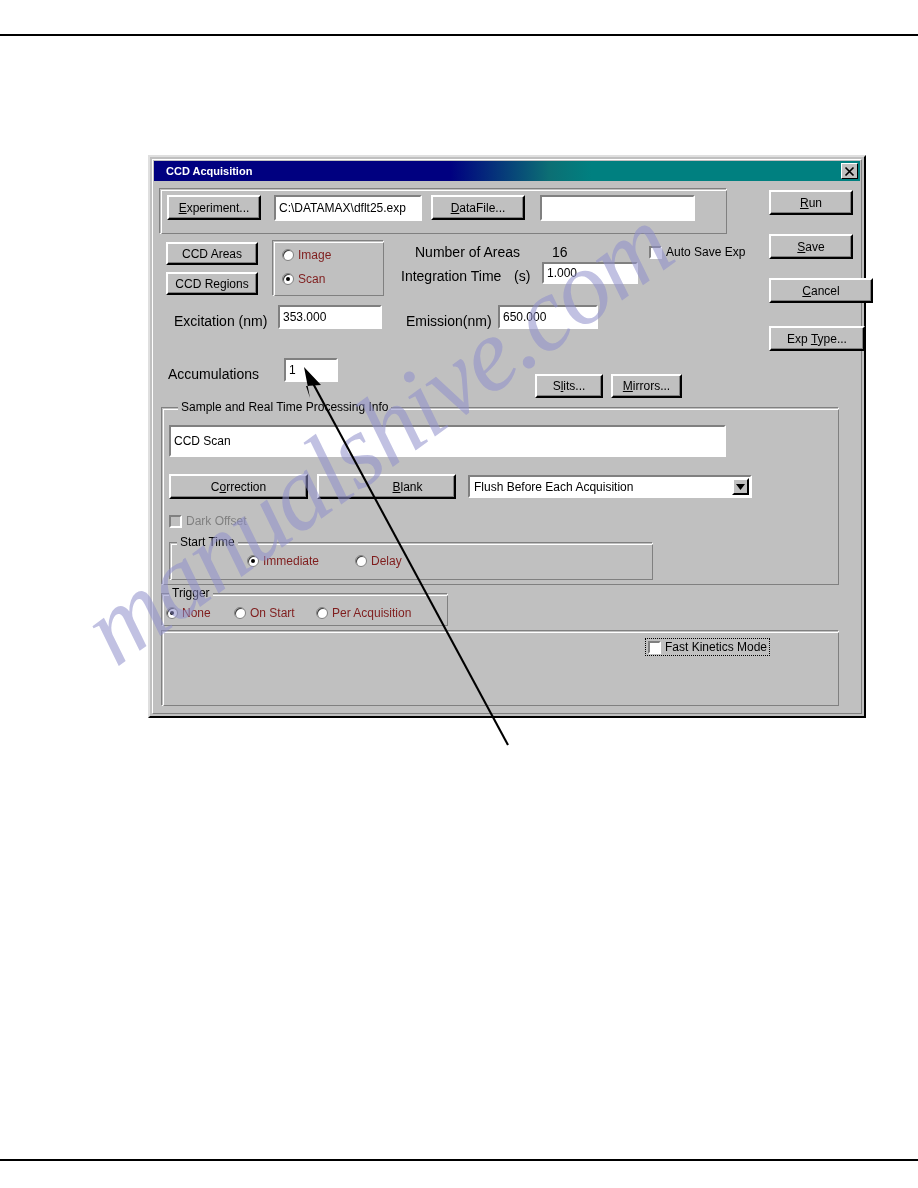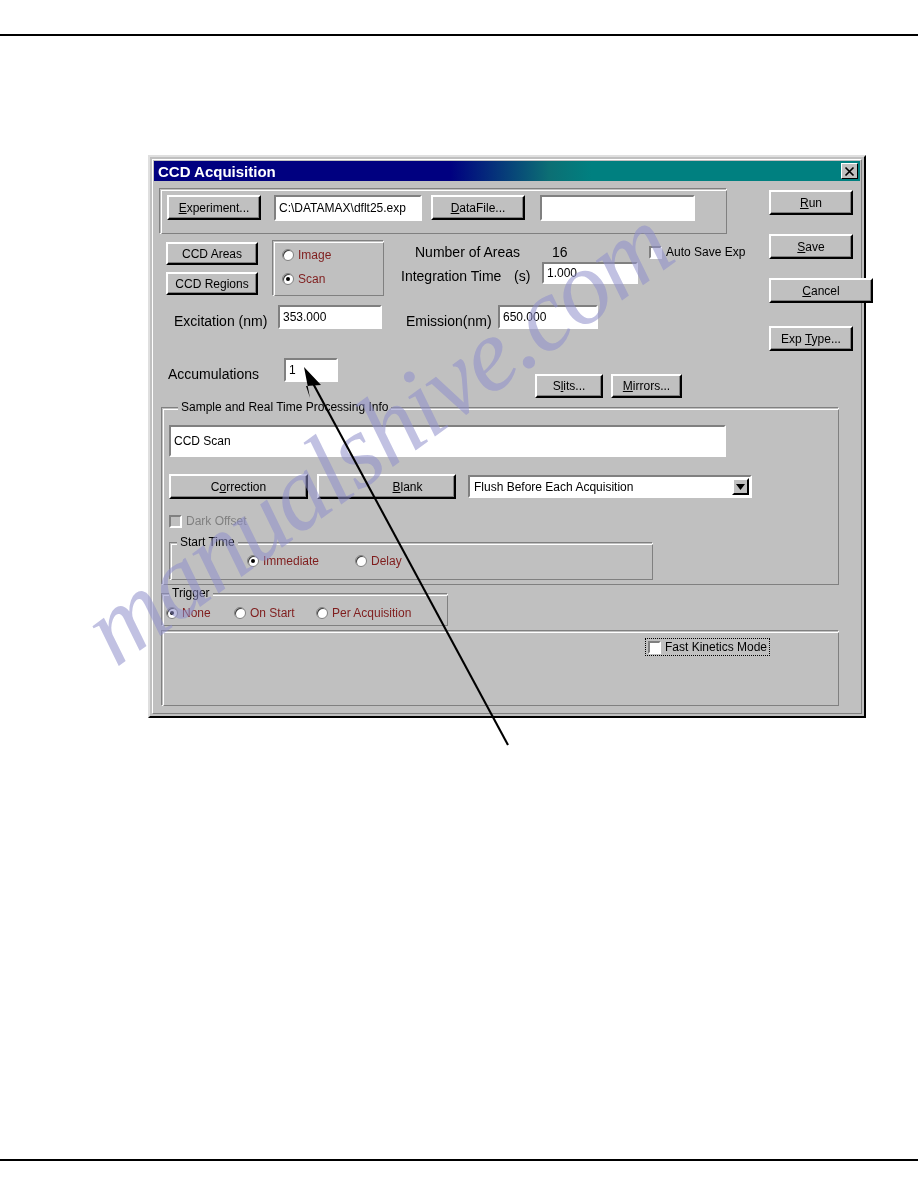--- a/index.html
+++ b/index.html
@@ -97,23 +97,23 @@
     top: 4px;
     width: 706px;
     height: 20px;
     background: linear-gradient(to right, #000080 0%, #000080 42%, #0c6f74 56%, #008080 62%, #008080 100%);
     display: flex;
     align-items: center;
     box-sizing: border-box;
   }
   .titlebar-text {
     color: #ffffff;
-    font-size: 15px;
+    font-size: 11px;
     font-weight: bold;
-    padding-left: 4px;
+    padding-left: 12px;
     letter-spacing: 0px;
     white-space: nowrap;
   }
   .titlebar-spacer { flex: 1 1 auto; }
   .close-btn {
     width: 17px;
     height: 16px;
     margin-right: 2px;
     background: #c0c0c0;
     border-top: 1px solid #ffffff;
@@ -376,21 +376,21 @@
 
   <div class="btn" style="left:619px; top:33px; width:84px; height:25px;">
     <span><u>R</u>un</span>
   </div>
   <div class="btn" style="left:619px; top:77px; width:84px; height:25px;">
     <span><u>S</u>ave</span>
   </div>
   <div class="btn" style="left:619px; top:121px; width:104px; height:25px;">
     <span><u>C</u>ancel</span>
   </div>
-  <div class="btn" style="left:619px; top:169px; width:84px; height:25px;">
+  <div class="btn" style="left:619px; top:169px; width:96px; height:25px;">
     <span>Exp <u>T</u>ype...</span>
   </div>
 
   <div class="btn" style="left:16px; top:85px; width:92px; height:23px;">
     <span>CCD Areas</span>
   </div>
   <div class="btn" style="left:16px; top:115px; width:92px; height:23px;">
     <span>CCD Regions</span>
   </div>
 

